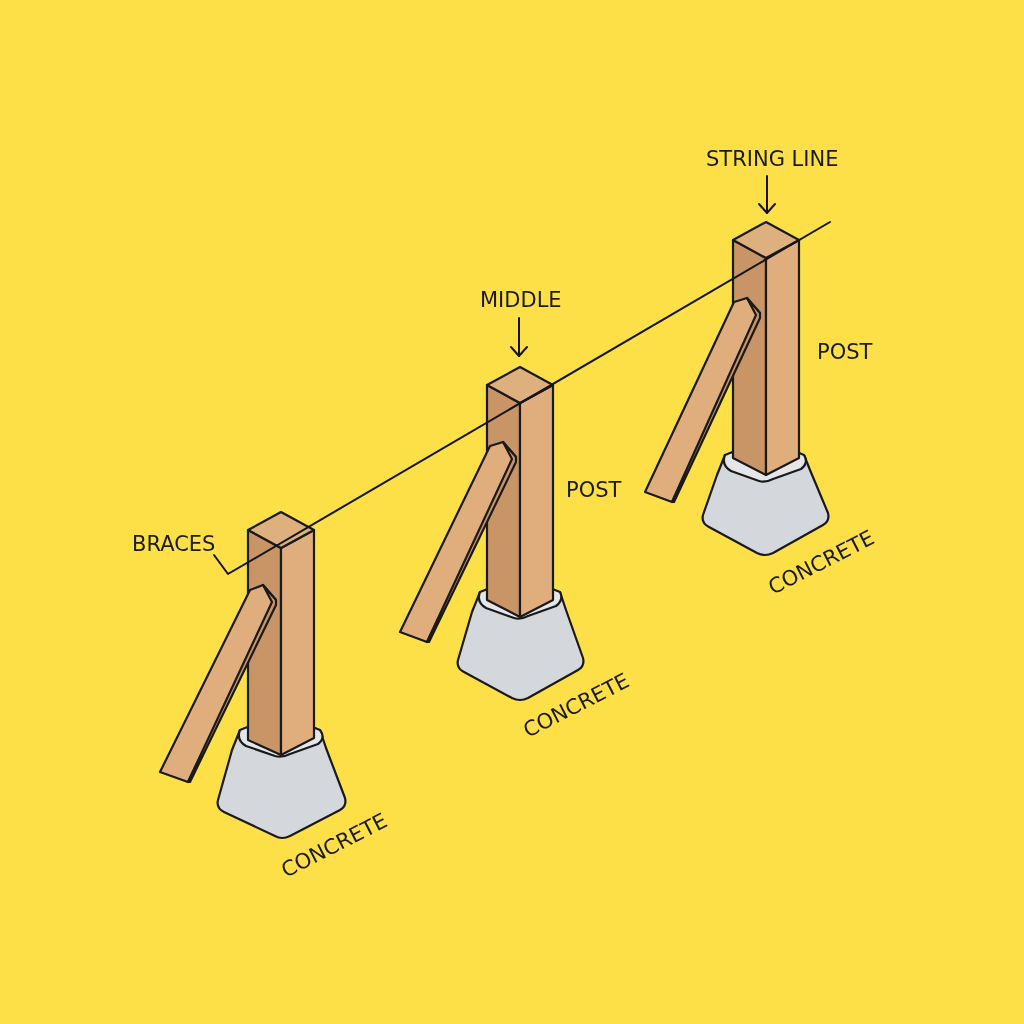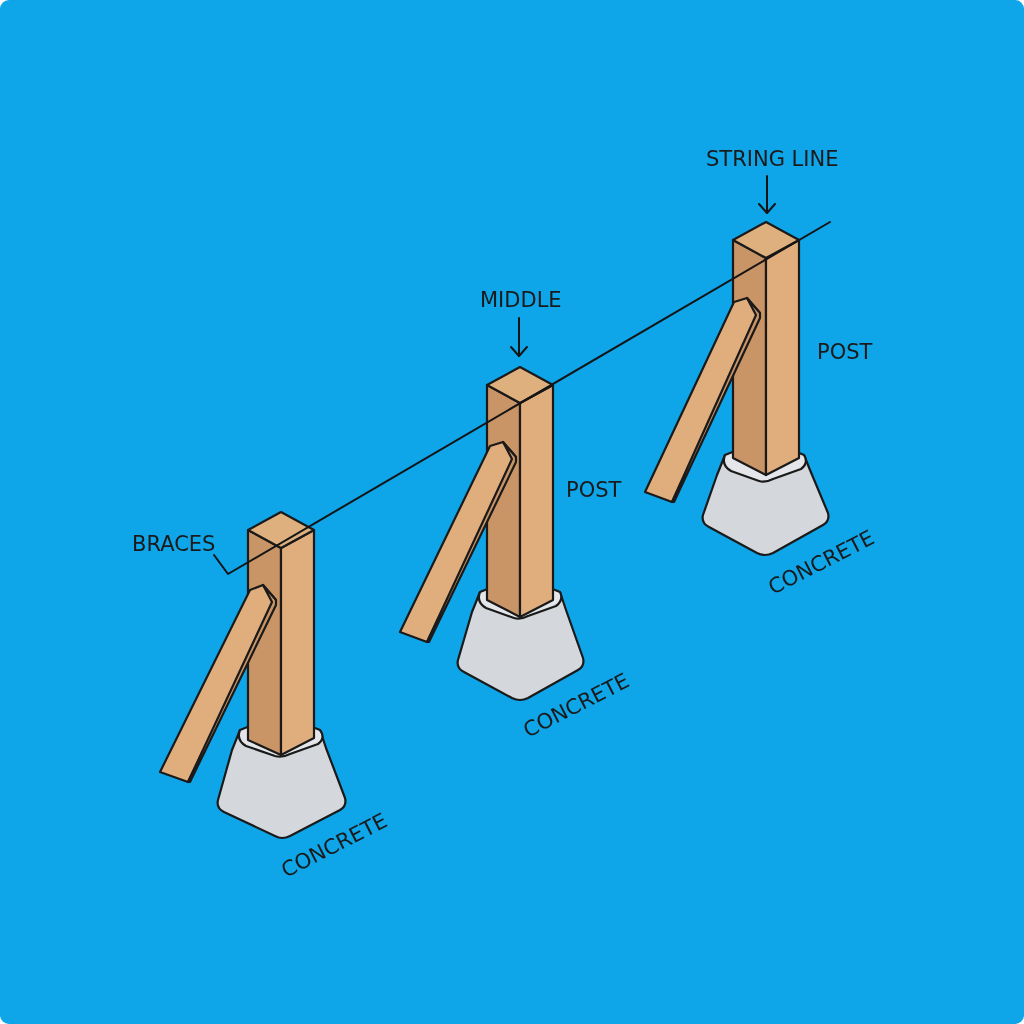--- a/index.html
+++ b/index.html
@@ -1,16 +1,16 @@
 <!DOCTYPE html>
 <html><head>
 <meta charset="utf-8">
 <style>
   html, body { margin:0; padding:0; background:#fbfbfa; }
-  #stage { position:relative; width:1024px; height:1024px; background:#0ea5e9; overflow:hidden;border-radius:9px; }
+  #stage { position:relative; width:1024px; height:1024px; background:#fde047; overflow:hidden; }
   svg { position:absolute; left:0; top:0; }
   .lbl { font-family:"DejaVu Sans", sans-serif; font-size:21px; fill:#1a1a1a; }
   .ln { stroke:#151515; stroke-width:2; fill:none; stroke-linejoin:round; stroke-linecap:round; }
   .edge { stroke:#1a1a1a; stroke-width:2.2; stroke-linejoin:round; }
 </style>
 </head>
 <body>
 
 <div id="stage">
 <svg width="1024" height="1024" viewBox="0 0 1024 1024" xmlns="http://www.w3.org/2000/svg">

